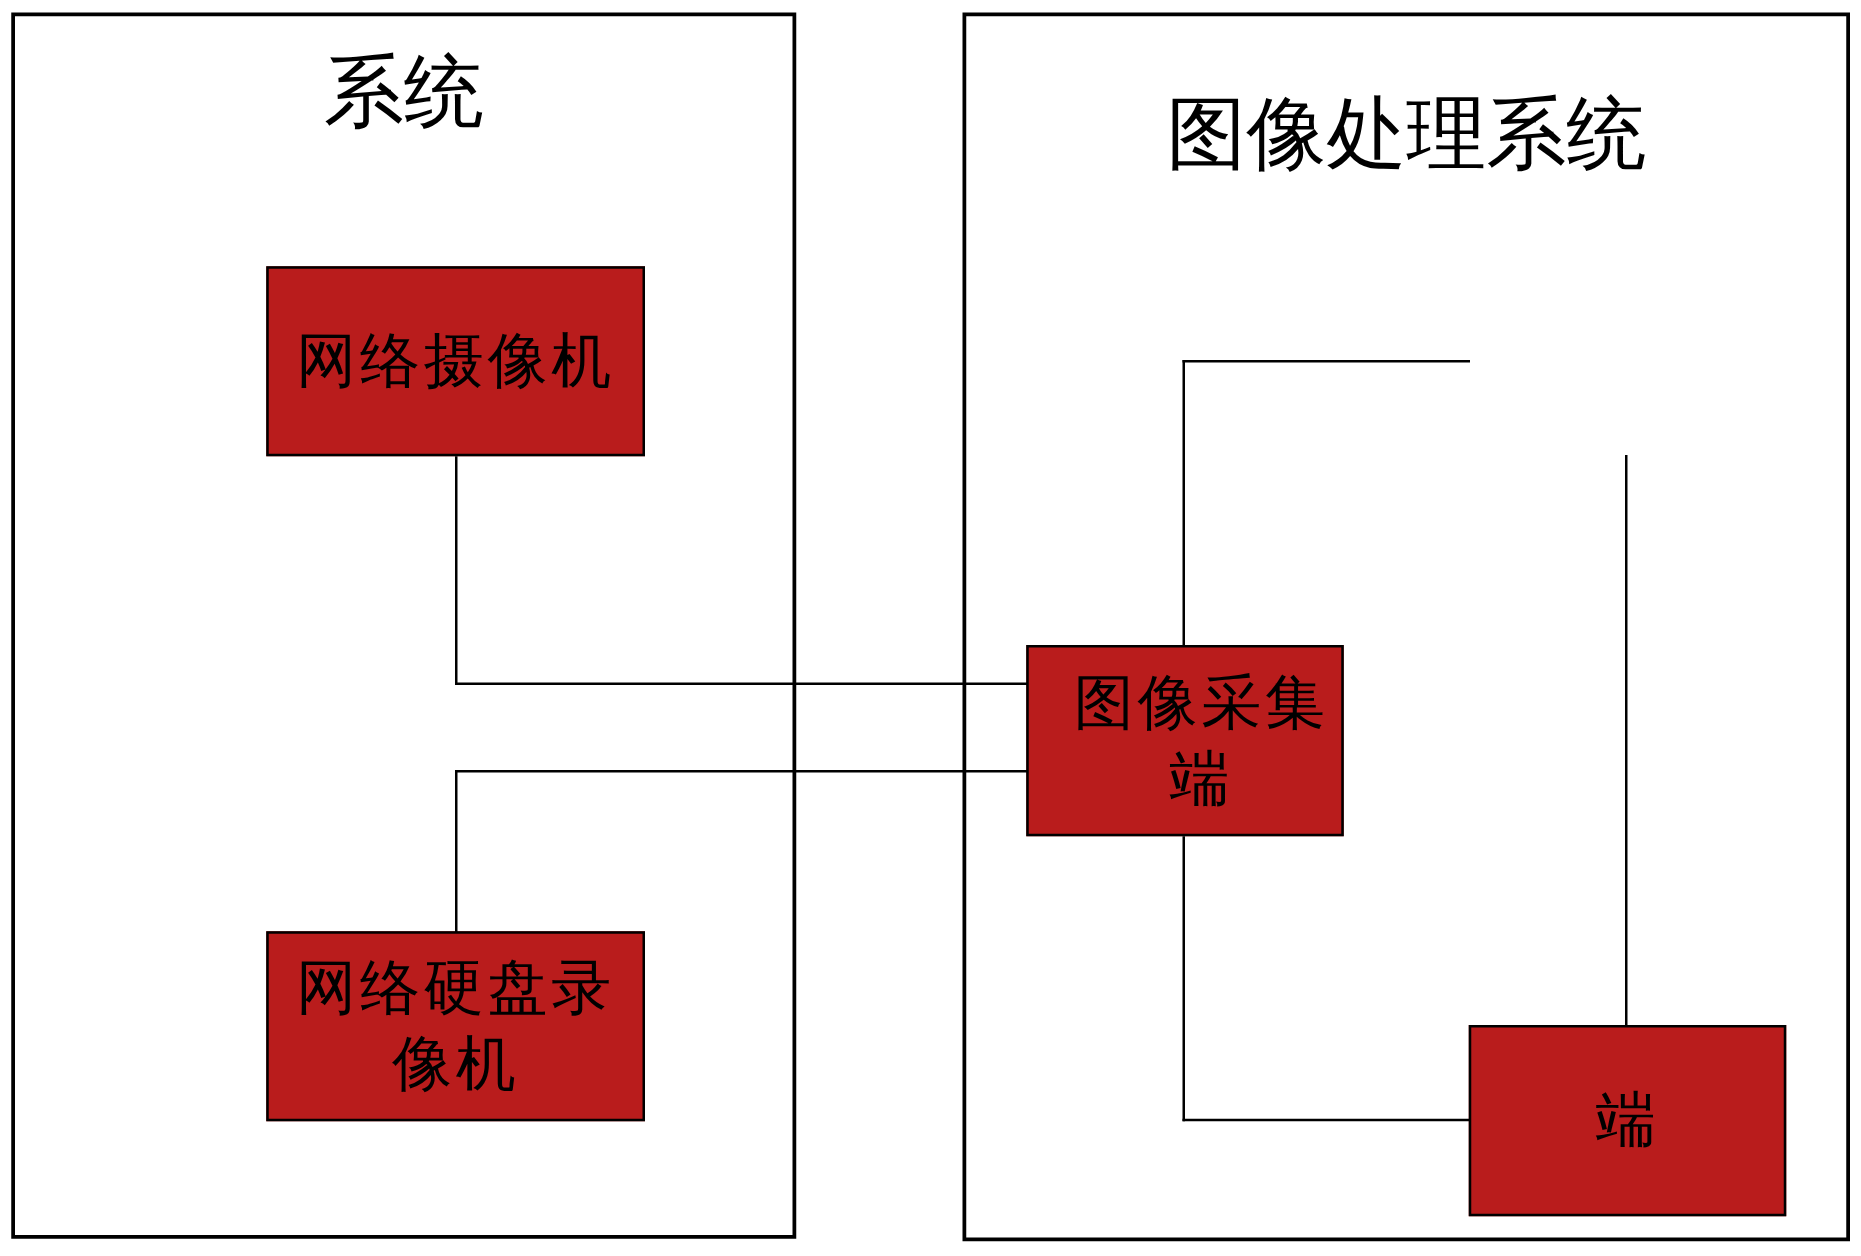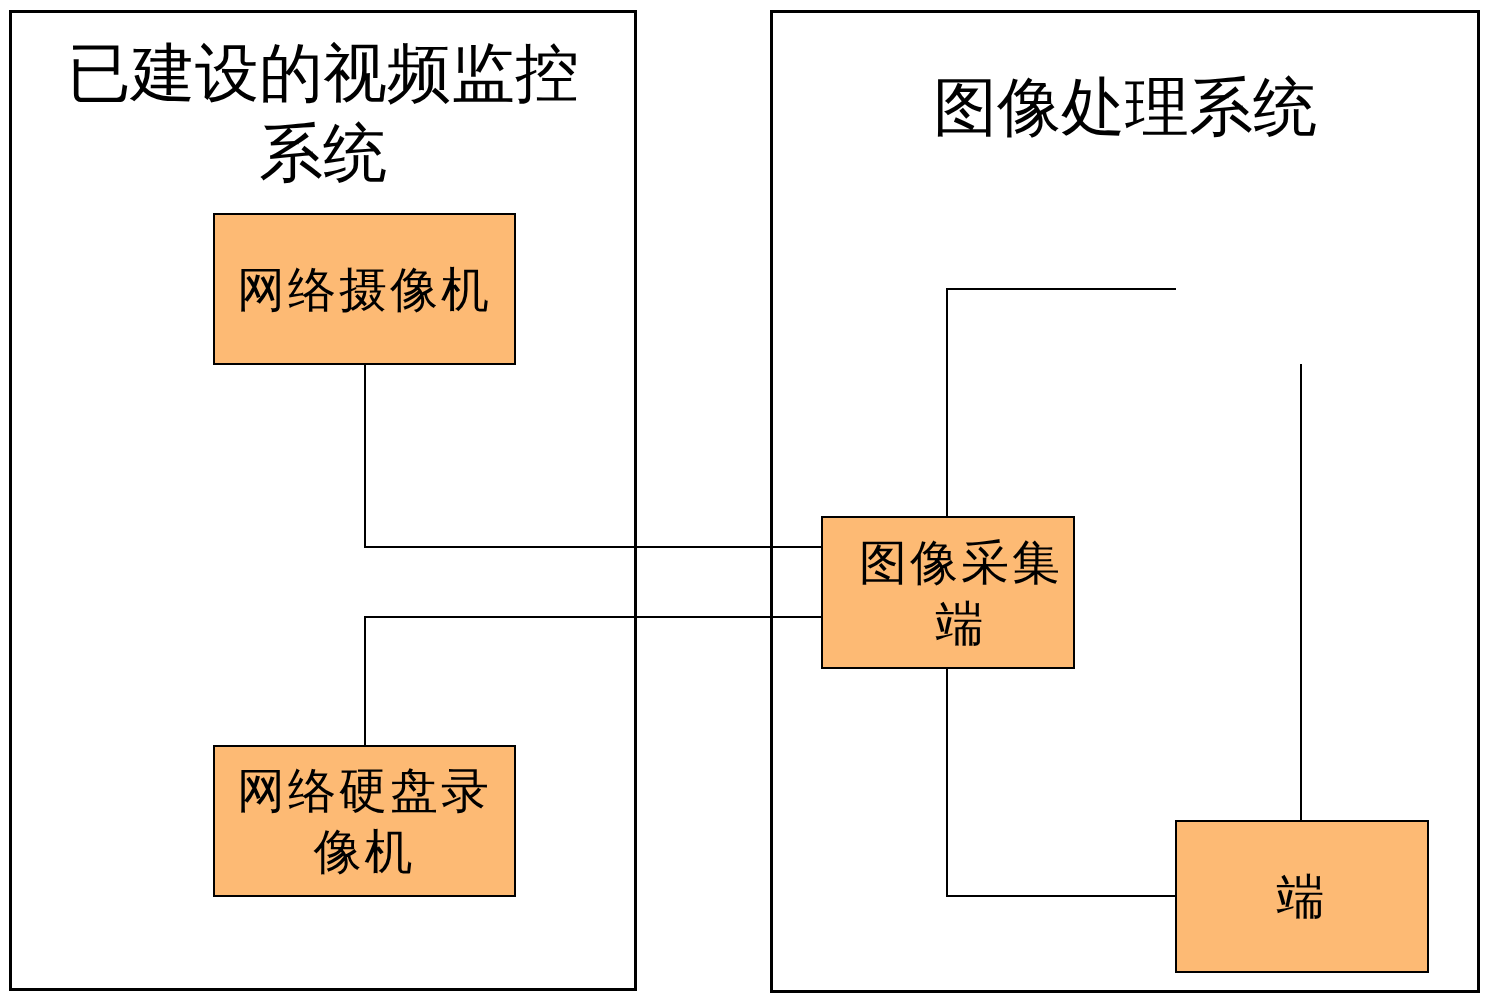--- a/index.html
+++ b/index.html
@@ -43,21 +43,21 @@
     position: absolute;
     border: 2px solid #000000;
     box-sizing: border-box;
     display: flex;
     align-items: center;
     justify-content: center;
     text-align: center;
     font-size: 48px;
     line-height: 61px;
     letter-spacing: 3px;
-    background: #fdba74;
+    background: #b91c1c;
   }
   .node .nl { display: block; }
   #n-camera    { left: 213px;  top: 213px; width: 303px; height: 152px; }
   #n-nvr       { left: 213px;  top: 745px; width: 303px; height: 152px; }
   #n-collector { left: 821px;  top: 516px; width: 254px; height: 153px; padding-left: 26px; }
   #n-server    { left: 1175px; top: 213px; width: 254px; height: 151px; }
   #n-detector  { left: 1175px; top: 820px; width: 254px; height: 153px; }
 
   
   .line {
@@ -81,21 +81,20 @@
 </style>
 </head>
 <body>
 
 <div class="canvas">
 
   <div class="group-box" id="g-left"></div>
   <div class="group-box" id="g-right"></div>
 
   <div class="group-title" id="t-left">
-    <span class="tl">已建设的视频监控</span>
     <span class="tl">系统</span>
   </div>
   <div class="group-title" id="t-right">
     <span class="tl">图像处理系统</span>
   </div>
 
   <div class="node" id="n-camera">
     <div>
       <span class="nl">网络摄像机</span>
     </div>

